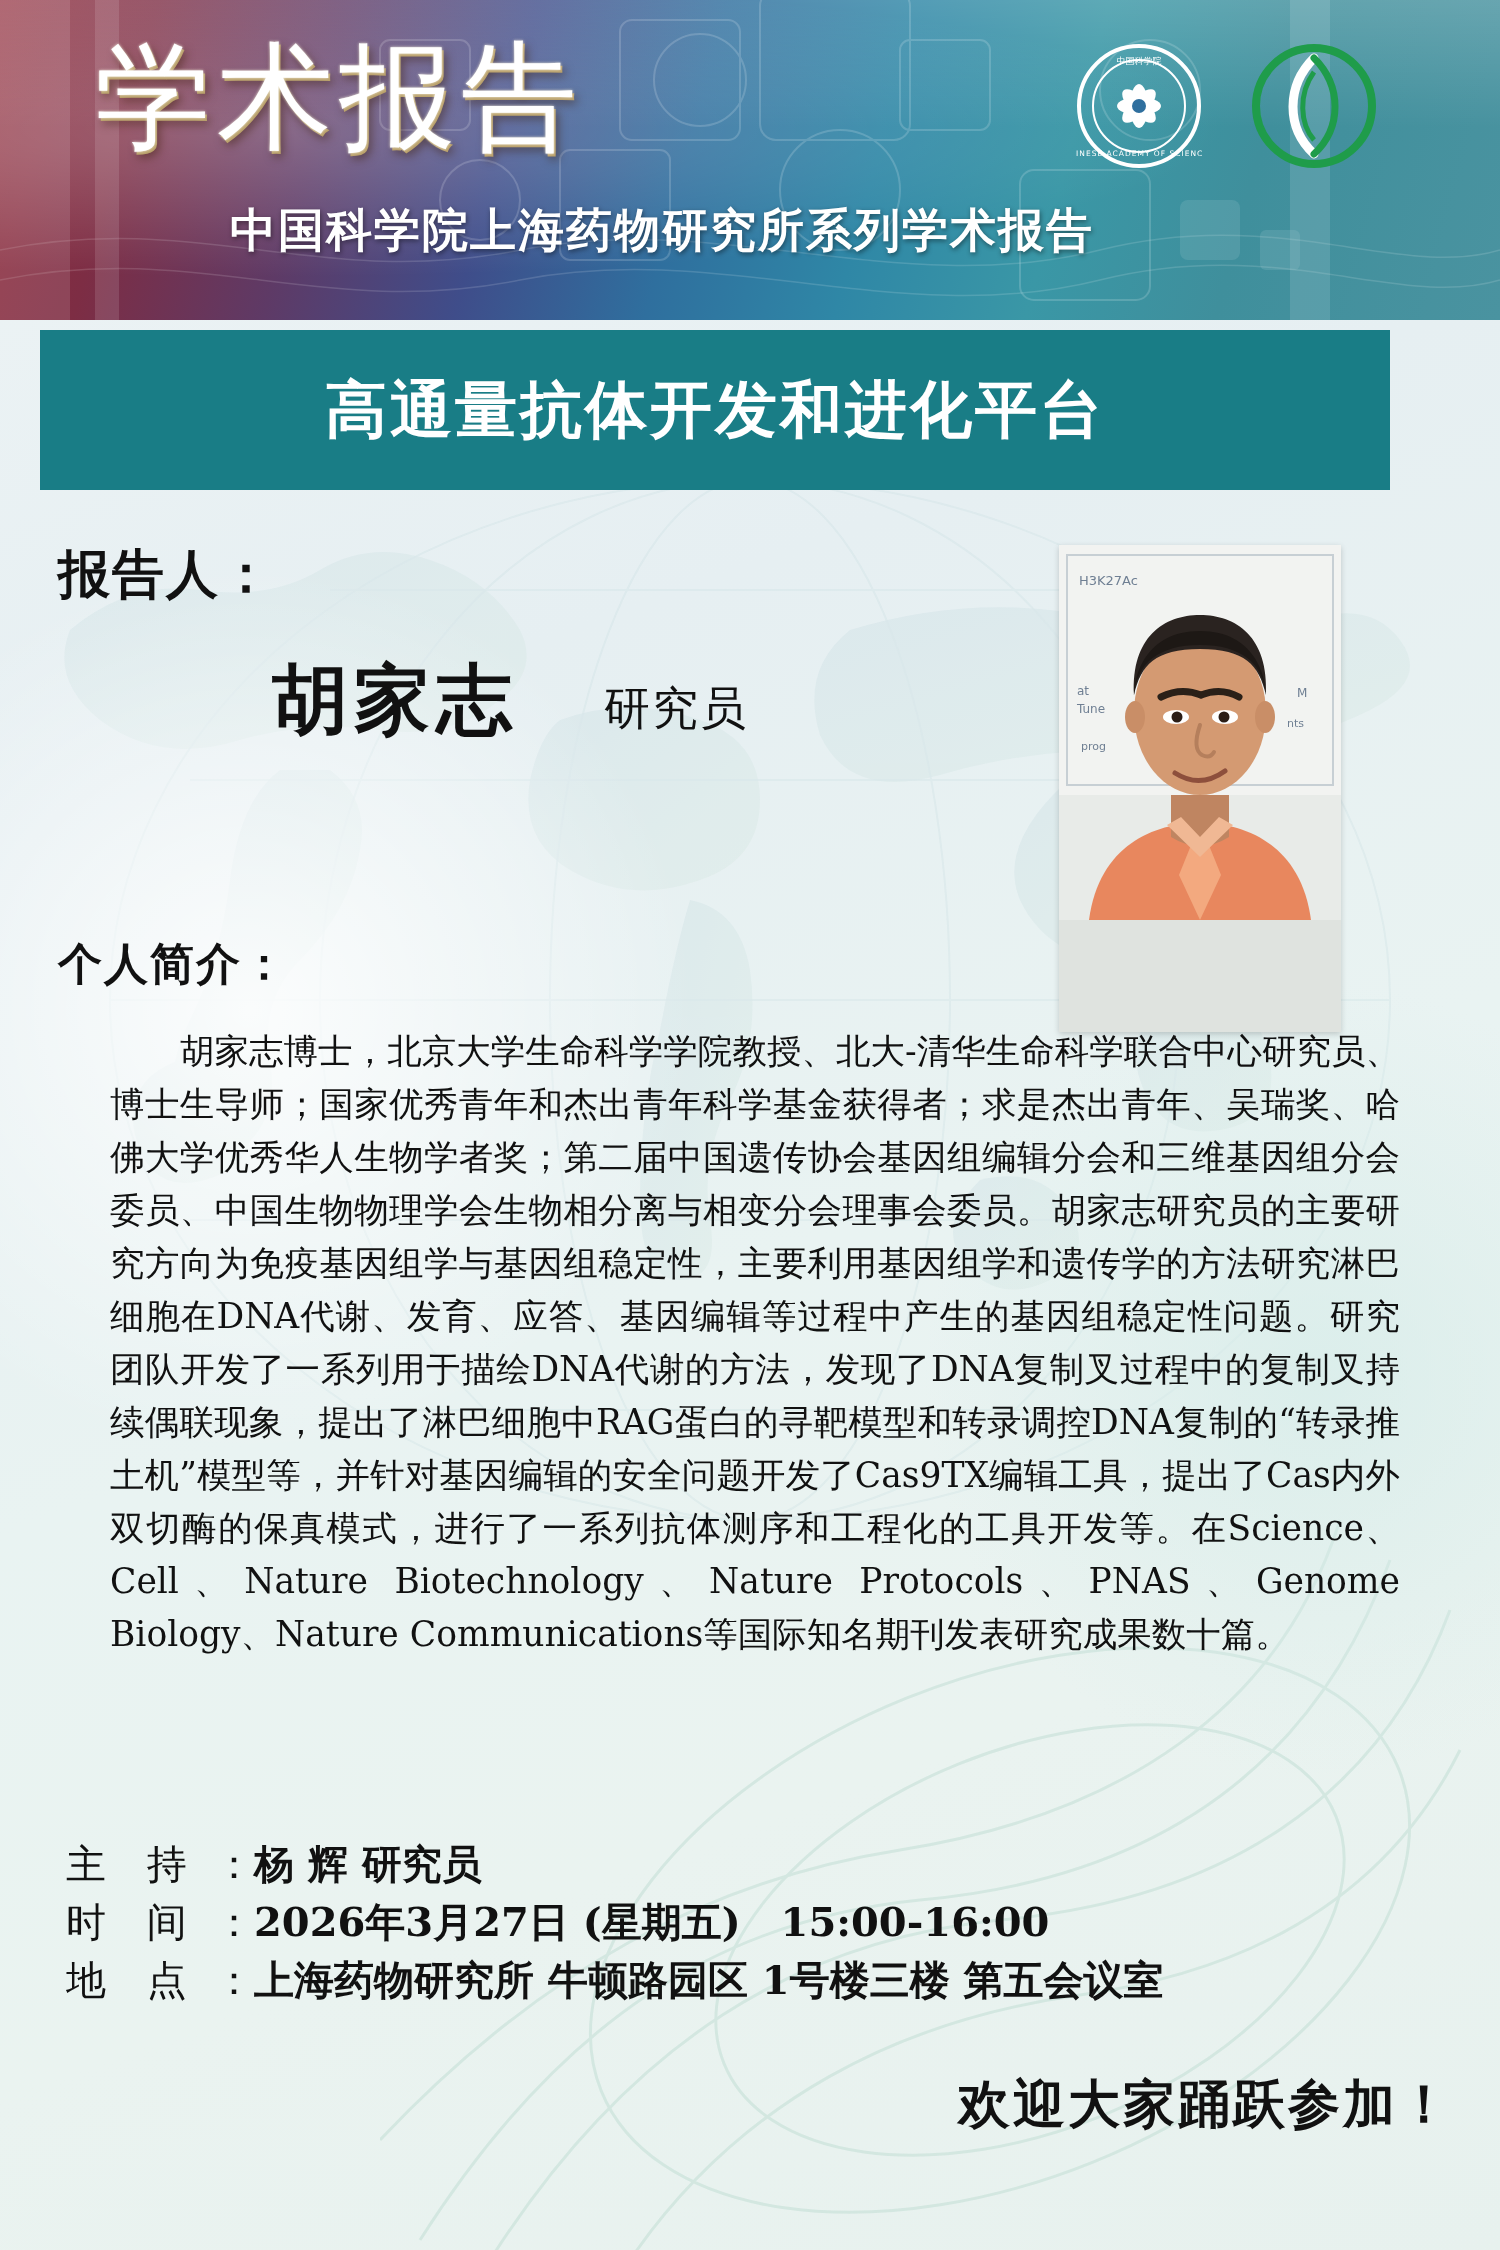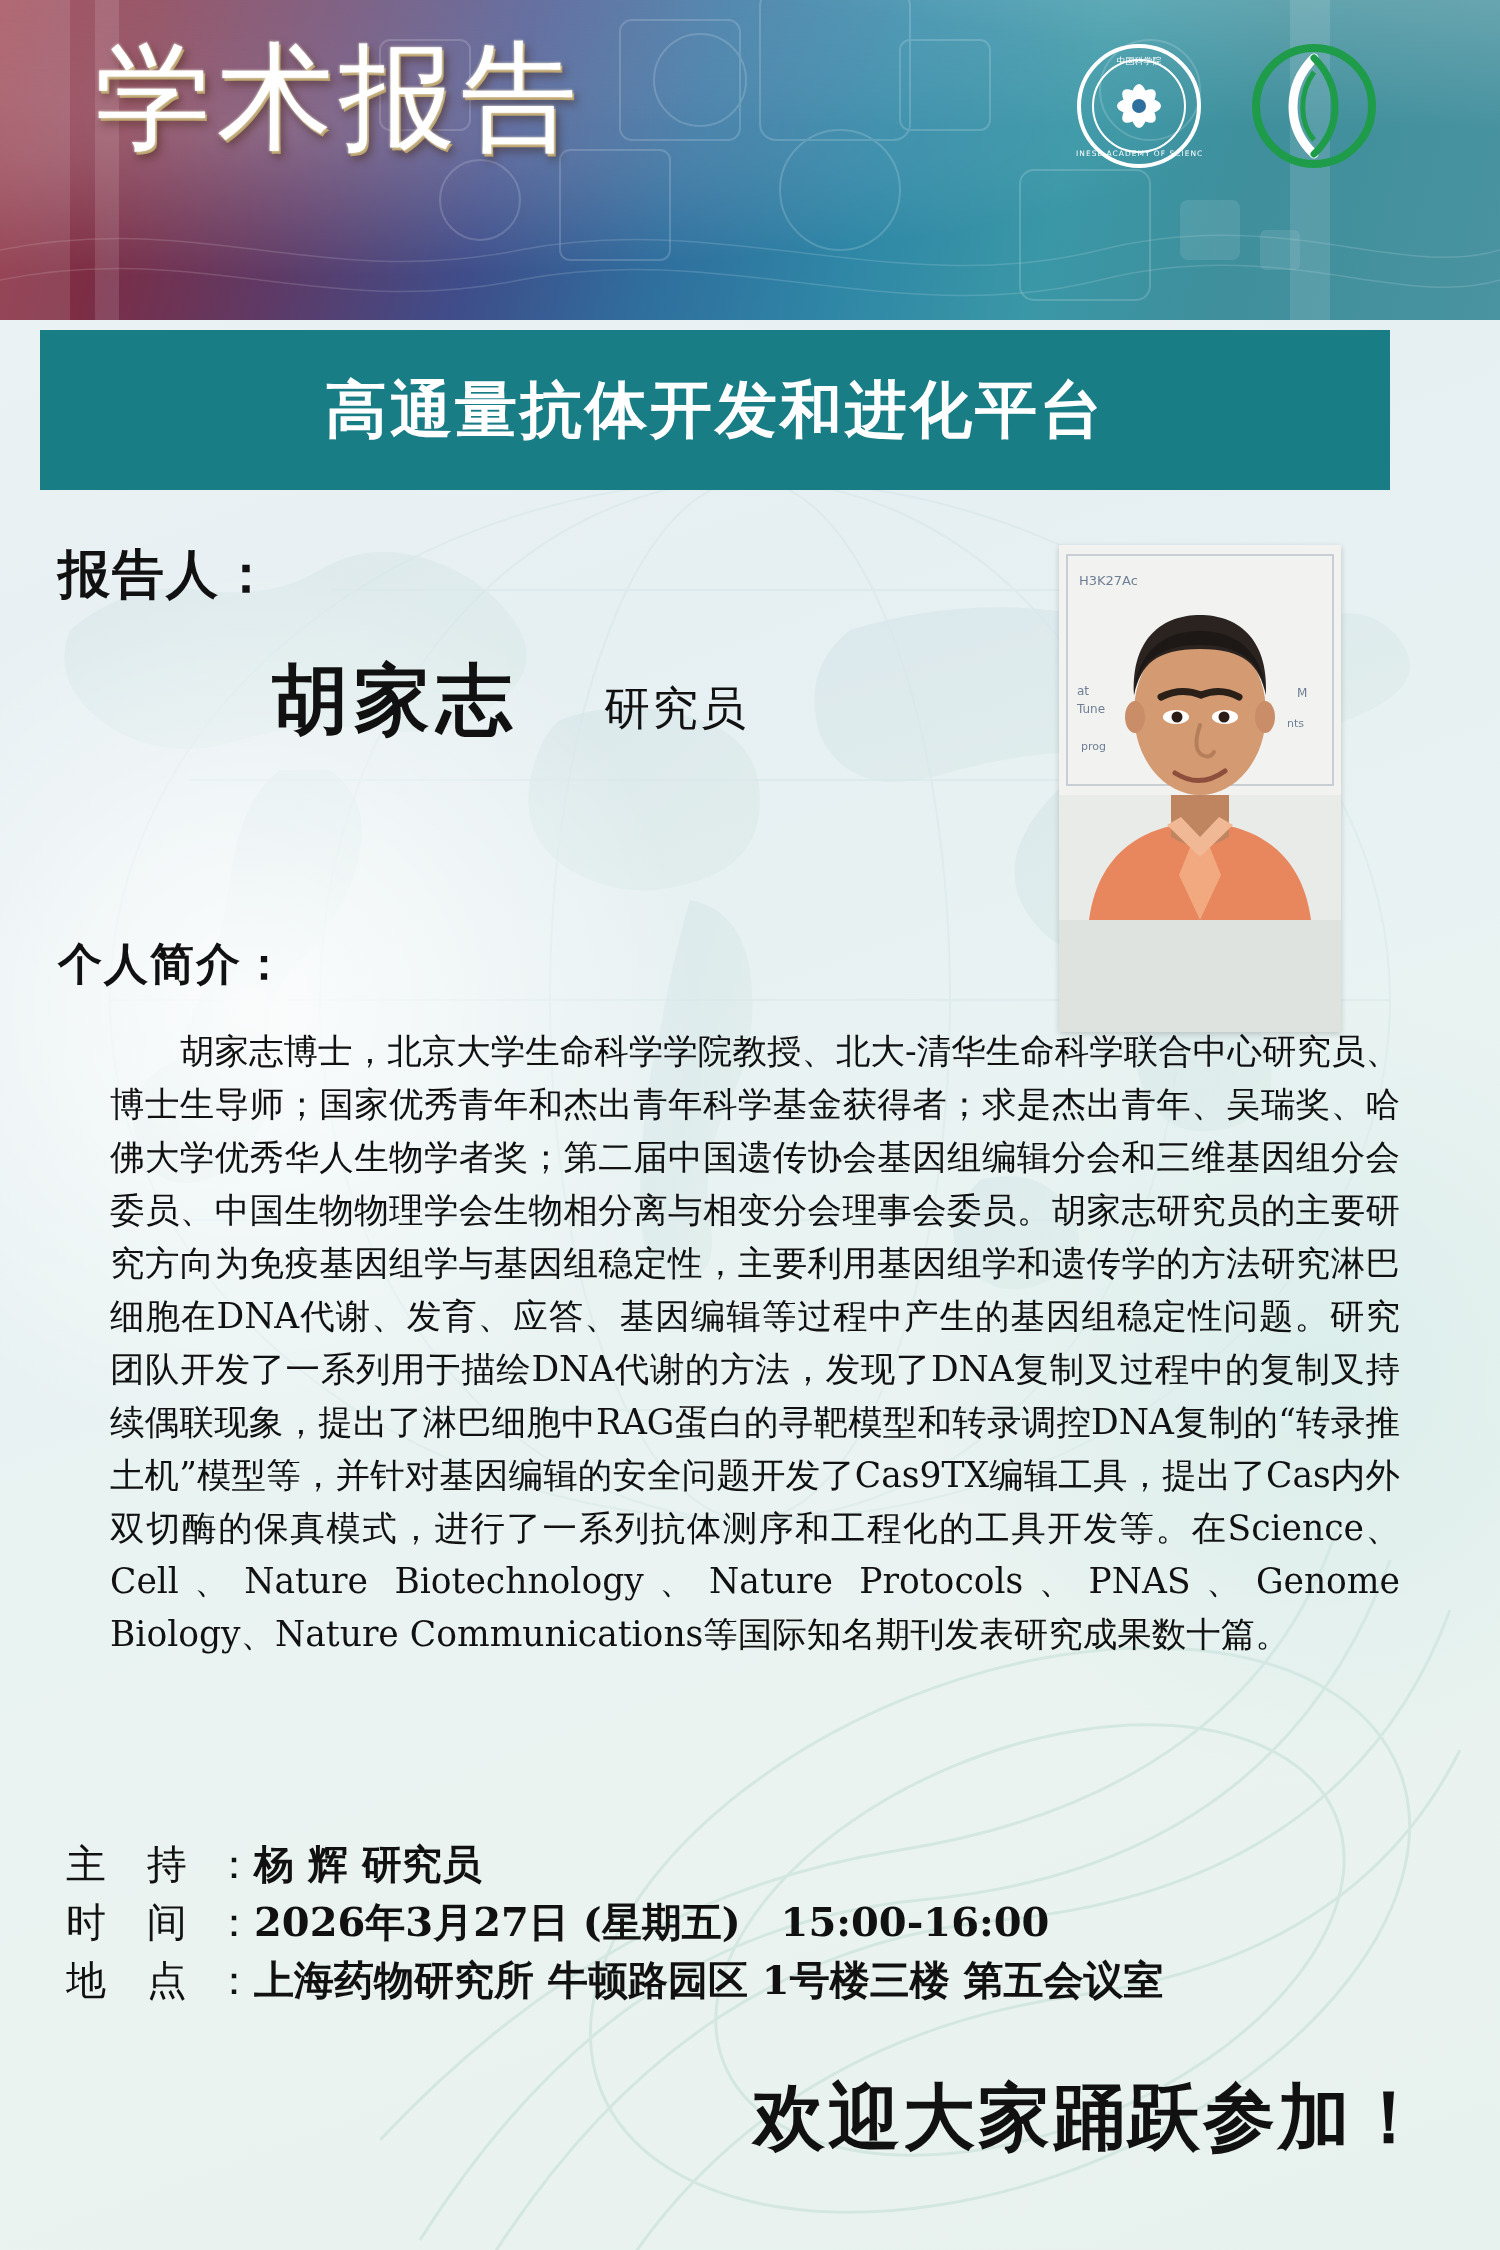--- a/index.html
+++ b/index.html
@@ -199,22 +199,22 @@
   .info-colon {
     flex: 0 0 24px;
   }
   .info-val {
     flex: 1;
     font-weight: bold;
   }
 
   .welcome {
     position: absolute;
-    right: 72px; top: 2070px;
-    font-size: 72px;
+    right: 47px; top: 2070px;
+    font-size: 52px;
     font-weight: bold;
     color: #111;
     letter-spacing: 3px;
     font-family: "DejaVu Sans", "Liberation Sans", sans-serif;
   }
 </style>
 </head>
 <body>
 
 <div class="poster">
@@ -288,20 +288,21 @@
         <path d="M0,280 C200,240 320,320 520,280 C720,240 900,330 1100,280 C1280,235 1400,310 1500,280"></path>
       </g>
       <g opacity="0.18" fill="#ffffff">
         <rect x="1180" y="200" width="60" height="60" rx="8"></rect>
         <rect x="1260" y="230" width="40" height="40" rx="6"></rect>
       </g>
     </svg>
     <div class="header-shine"></div>
 
     <div class="title-main">学术报告</div>
+    <div class="title-sub">中国科学院上海药物研究所系列学术报告</div>
 
     <svg class="logo-cas" viewBox="0 0 128 128">
       <circle cx="64" cy="64" r="60" fill="none" stroke="#ffffff" stroke-width="4"></circle>
       <circle cx="64" cy="64" r="46" fill="none" stroke="#ffffff" stroke-width="2"></circle>
       <g fill="#ffffff">
         <ellipse cx="64" cy="64" rx="9" ry="22"></ellipse>
         <ellipse cx="64" cy="64" rx="22" ry="9"></ellipse>
         <ellipse cx="64" cy="64" rx="9" ry="22" transform="rotate(45 64 64)"></ellipse>
         <ellipse cx="64" cy="64" rx="9" ry="22" transform="rotate(-45 64 64)"></ellipse>
         <circle cx="64" cy="64" r="7" fill="#2f6f9e"></circle>

